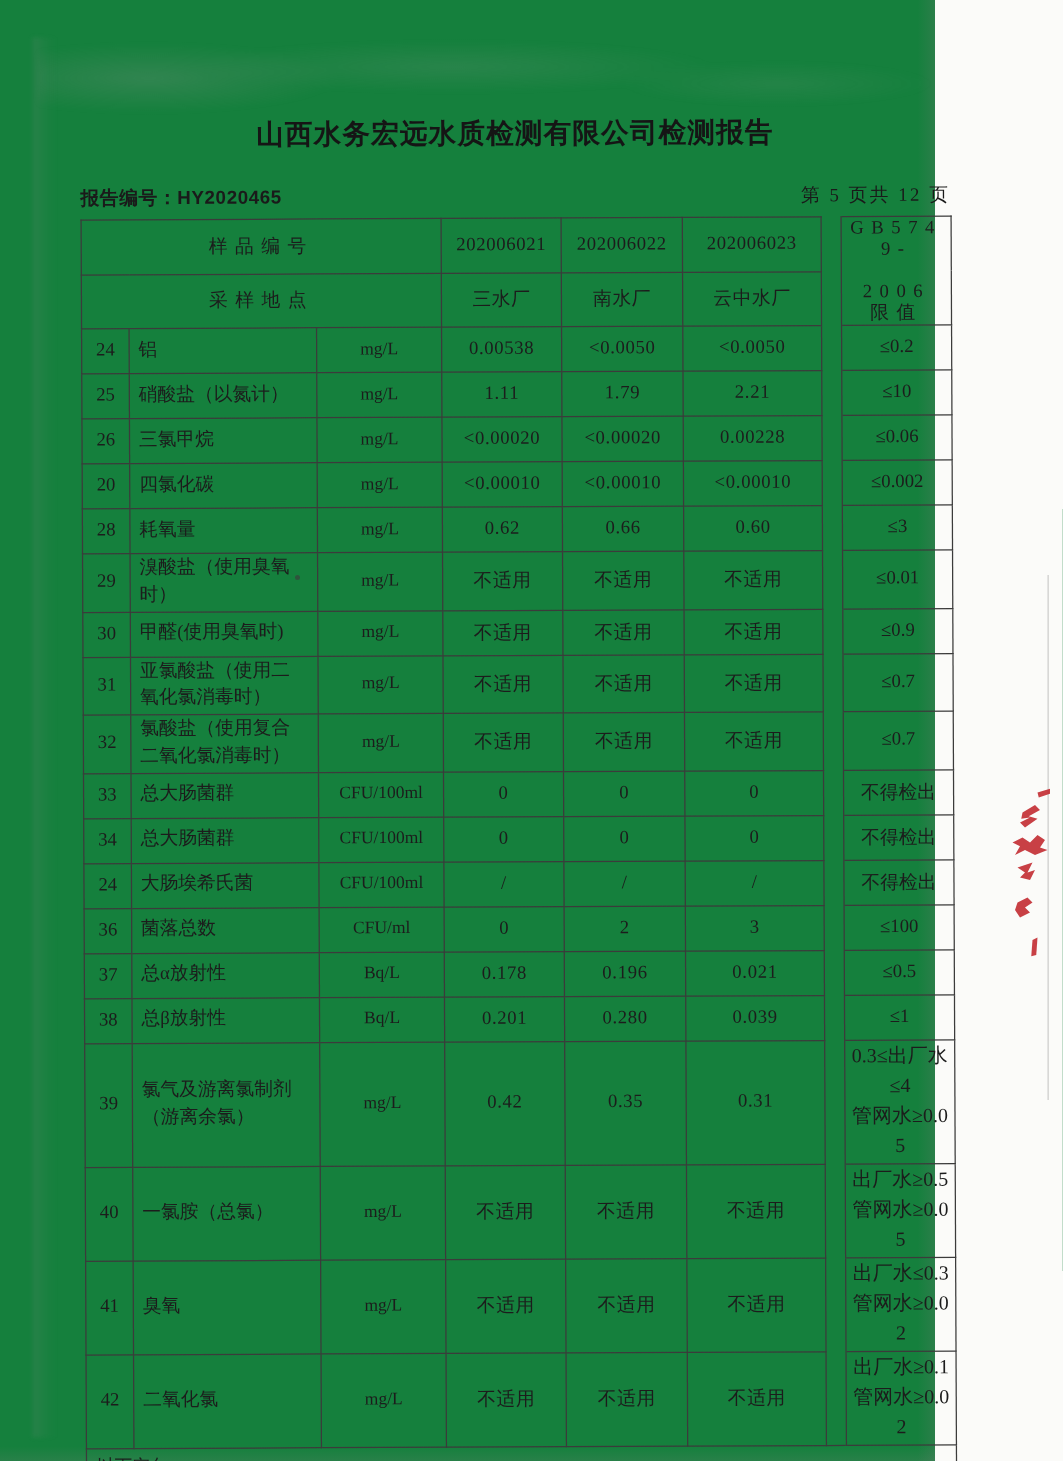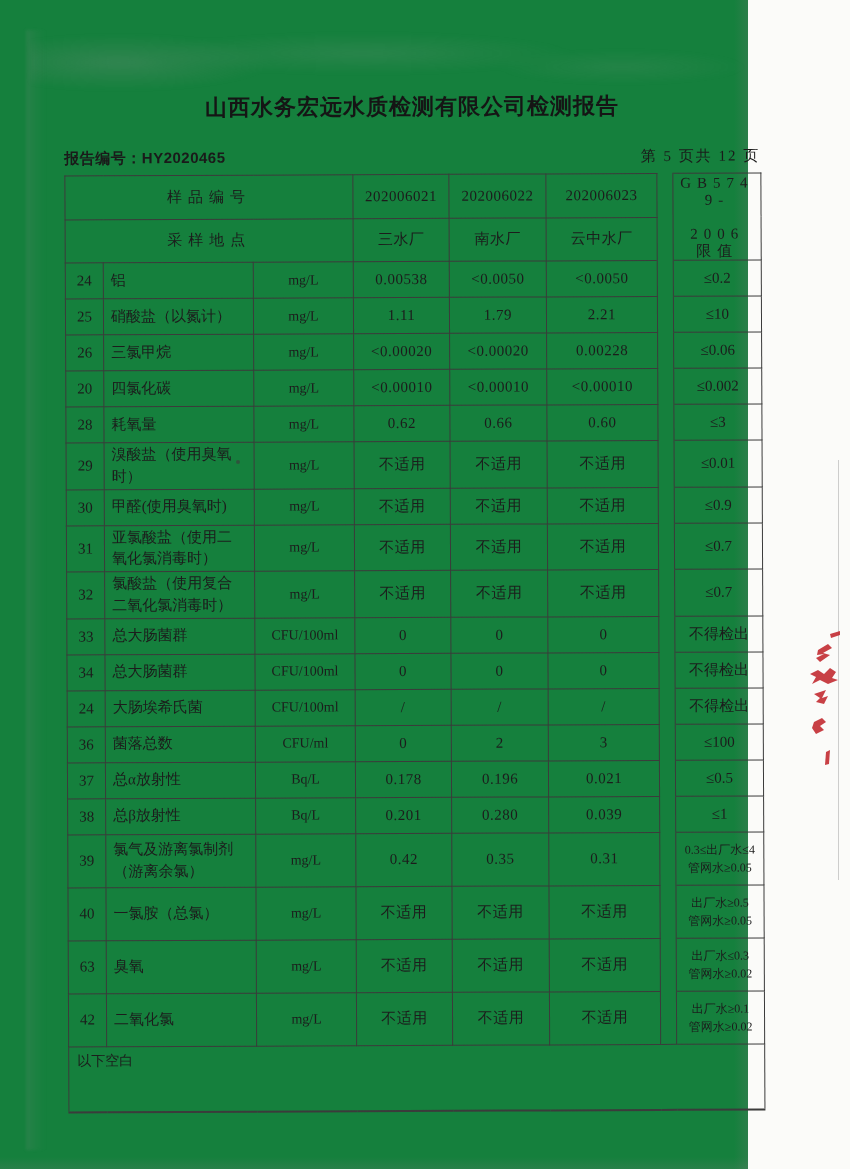--- a/index.html
+++ b/index.html
@@ -91,21 +91,21 @@
   td.limit-h div { line-height: 1.1; }
   td.limit-h .l1 { margin-bottom: 18px; }
   tr.data td { height: 33px; }
   tr.data td.name {
     text-align: left; padding-left: 7px; padding-right: 12px;
     line-height: 1.45;
   }
   tr.data td.unit { font-size: 14px; letter-spacing: 0; }
   tr.data td.val { letter-spacing: 0.5px; }
   tr.roomy td { height: 50px; }
-  td.limit-small div { font-size: 12px; line-height: 1.5; letter-spacing: 0; }
+  td.limit-small div { font-size: 16px; line-height: 1.5; letter-spacing: 0; }
   tr.frow td {
     height: 54px;
     text-align: left; vertical-align: top;
     padding: 5px 8px;
     font-size: 14px;
     border-bottom-width: 2px;
   }
 </style>
 </head>
 <body>
@@ -367,21 +367,21 @@
     <td class="val">不适用</td>
     <td class="val">不适用</td>
     <td class="val">不适用</td>
     <td class="gap"></td>
     <td class="limit limit-small">
               <div>出厂水≥0.5</div>
               <div>管网水≥0.05</div>
             </td>
   </tr>
           <tr class="data roomy">
-    <td class="no">63</td>
+    <td class="no">41</td>
     <td class="name">臭氧</td>
     <td class="unit">mg/L</td>
     <td class="val">不适用</td>
     <td class="val">不适用</td>
     <td class="val">不适用</td>
     <td class="gap"></td>
     <td class="limit limit-small">
               <div>出厂水≤0.3</div>
               <div>管网水≥0.02</div>
             </td>

